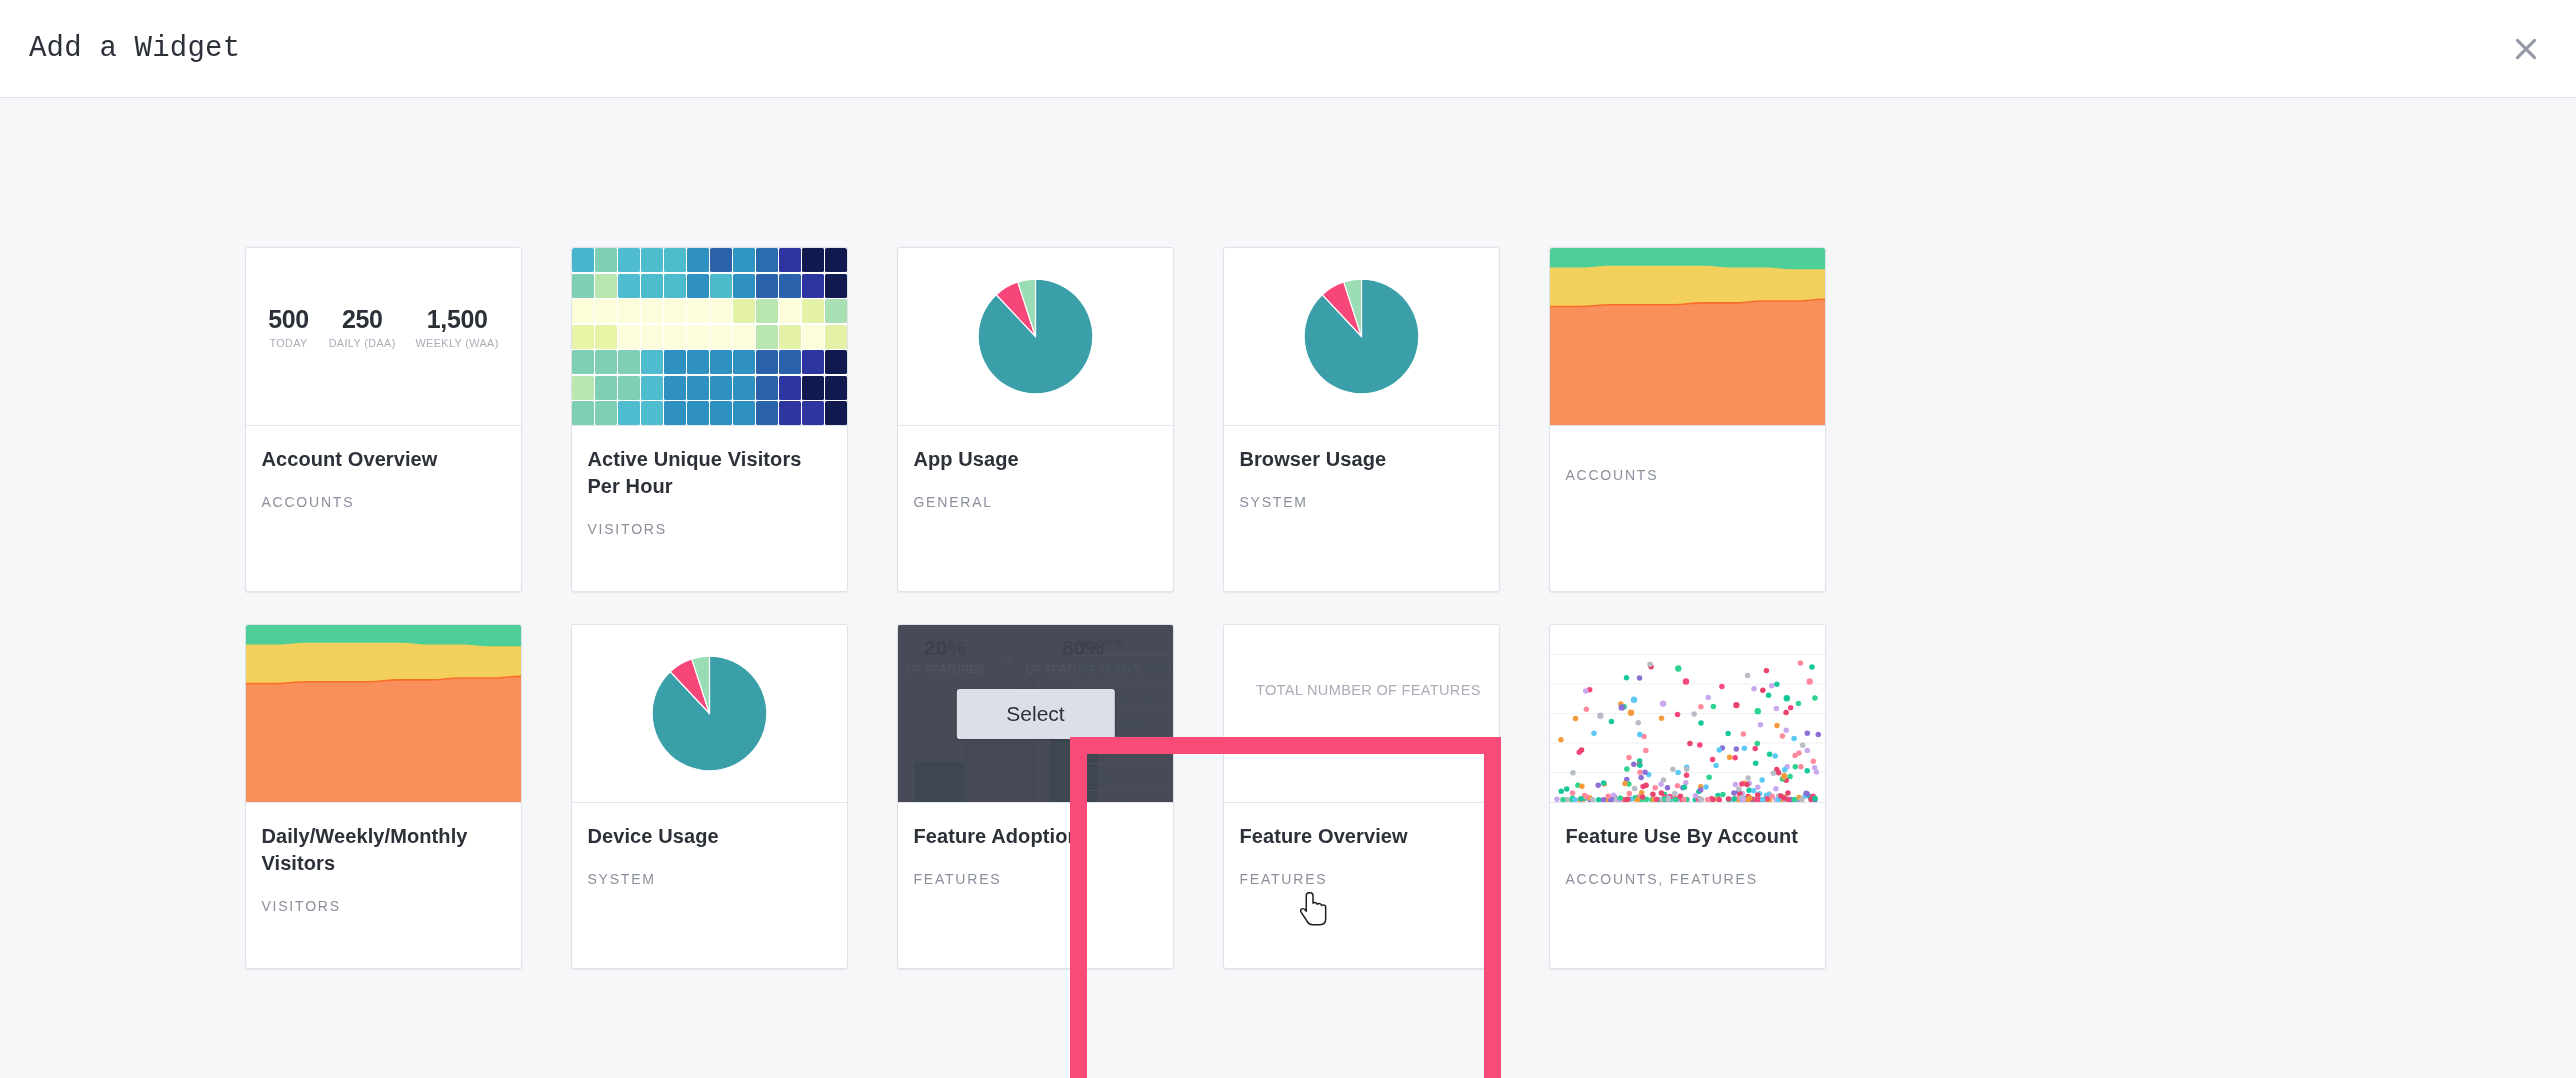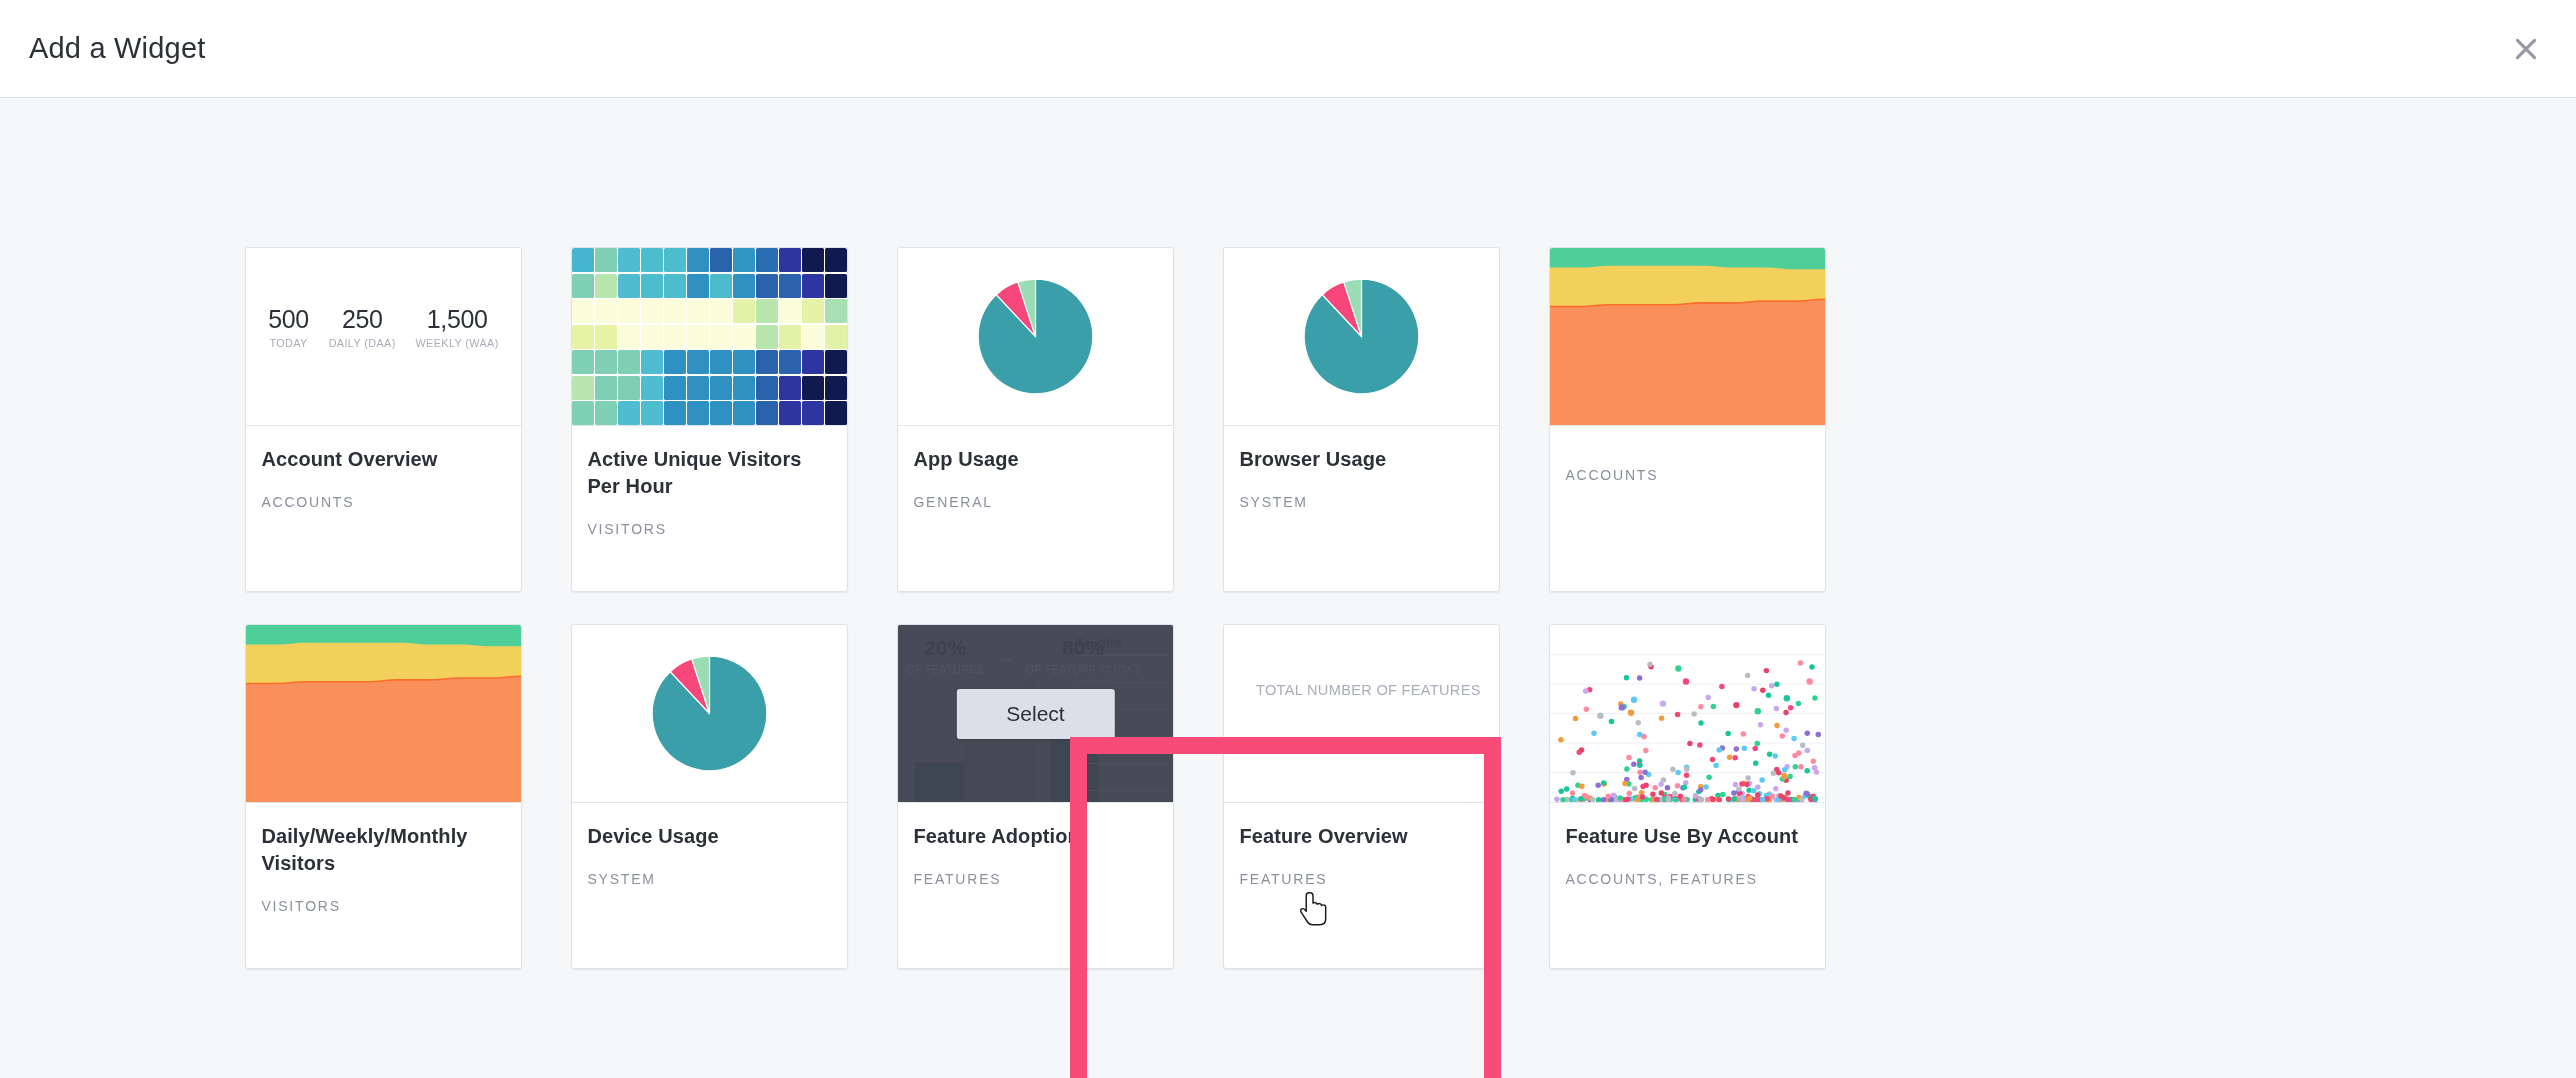--- a/index.html
+++ b/index.html
@@ -9,21 +9,21 @@
     background: #f6f7f8;
     overflow: hidden;
   }
 
   
   .modal-header {
     position: absolute; top: 0; left: 0;
     width: 2576px; height: 98px;
     background: #ffffff;
     border-bottom: 0.8px solid #e3e5ec;
-    display: flex; align-items: center;
+    display: flex; align-items: center; font-family: Liberation Mono, monospace;
   }
   .modal-title {
     margin-left: 29px;
     font-size: 29px;
     color: #2c3038;
     font-weight: 400;
     letter-spacing: 0.2px;
   }
   .close-btn {
     position: absolute; right: 23px; top: 50%;
@@ -91,21 +91,21 @@
 
   
   .stats {
     display: flex;
     position: absolute;
     top: 57px; left: 12.3px; right: 12.3px;
     justify-content: space-around;
   }
   .stat { text-align: center; }
   .stat-val {
-    font-size: 25px; font-weight: normal; color: #2c3038;
+    font-size: 25px; font-weight: bold; color: #2c3038;
     letter-spacing: -0.4px;
   }
   .stat-lbl {
     margin-top: 3.1px;
     font-size: 10.8px; color: #a9adb8;
     letter-spacing: 0.4px;
   }
 
   
   .heatmap {

